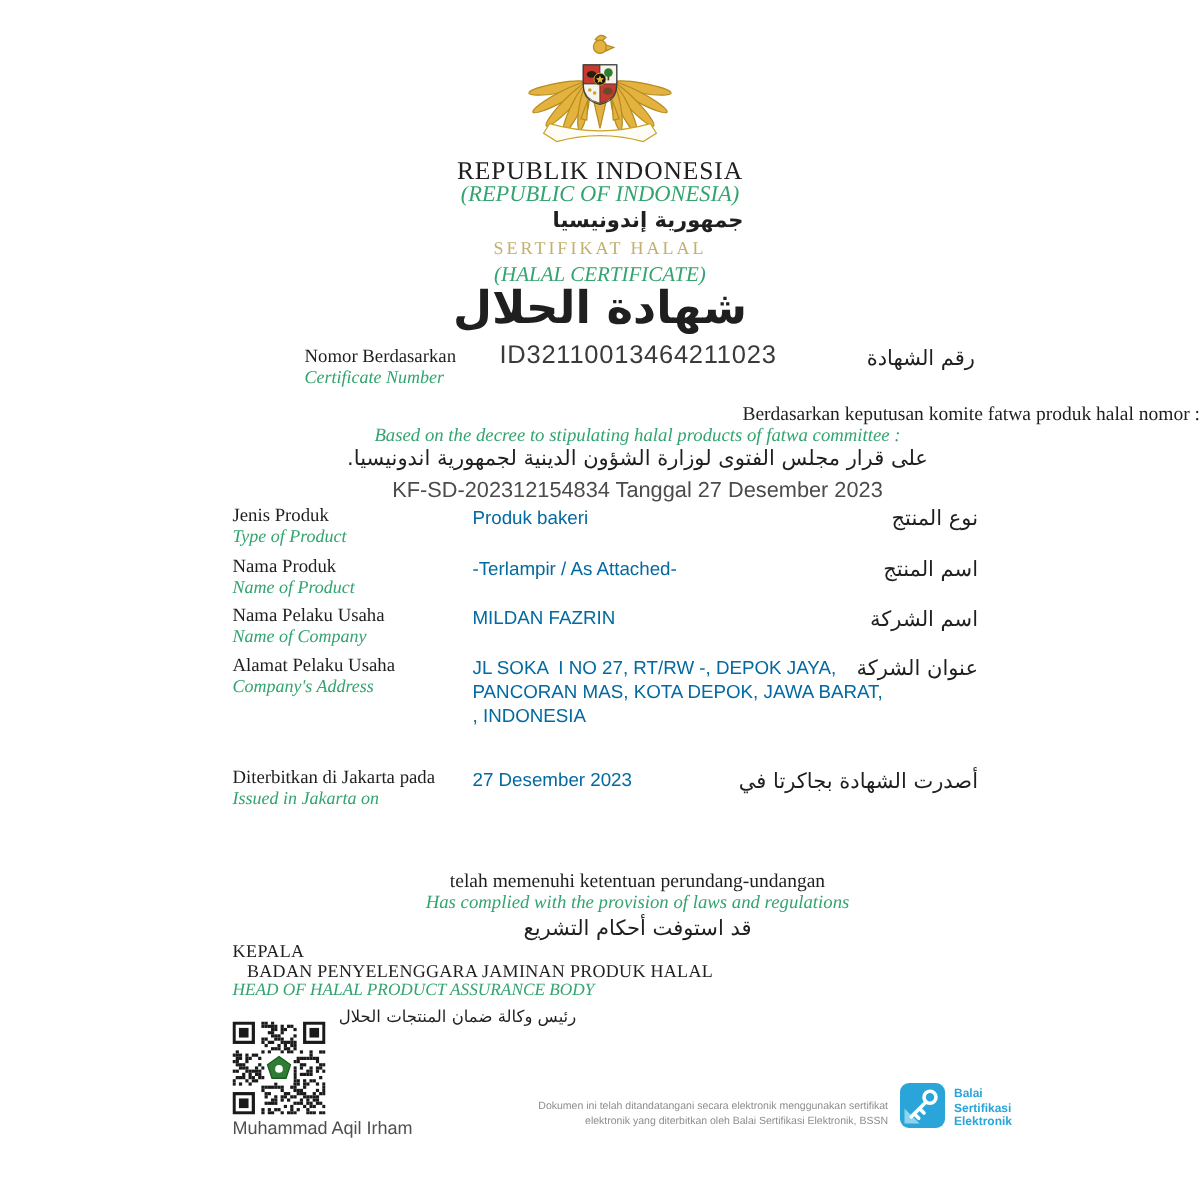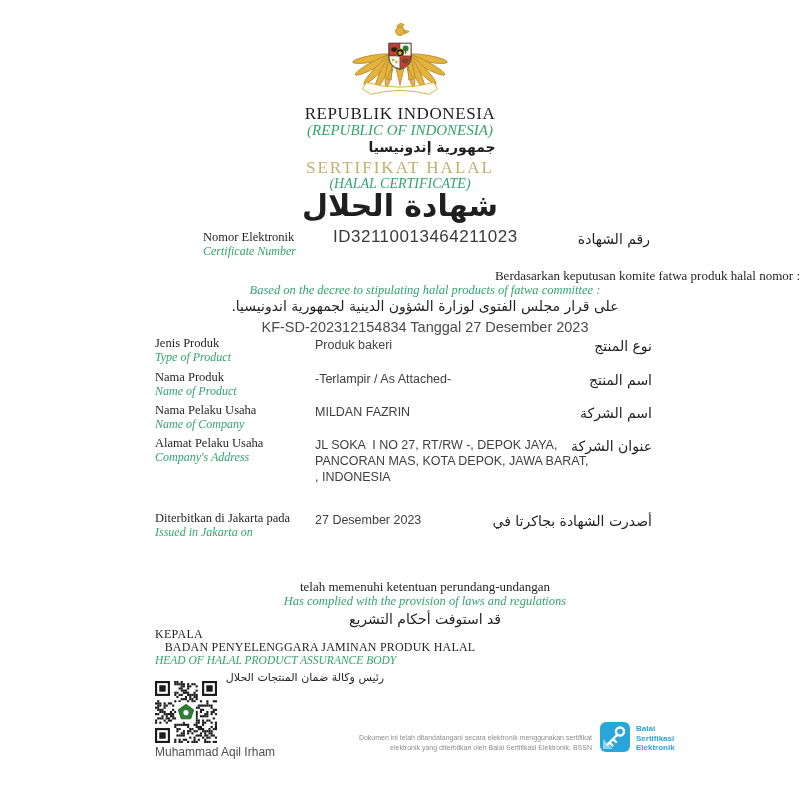--- a/index.html
+++ b/index.html
@@ -9,42 +9,42 @@
   .green{color:#33A46F;}
   .it{font-style:italic;}
   .sans{font-family:"Liberation Sans",sans-serif;}
   .ar{font-family:"DejaVu Sans",sans-serif;direction:rtl;}
 
   
   .emblem{top:20px;}
   .h-country{top:104px;font-size:17px;letter-spacing:.6px;}
   .h-country-en{top:122px;font-size:15px;}
   .h-country-ar{top:139px;font-size:14px;font-weight:700;padding-left:32px;}
-  .h-title{top:158px;font-size:17px;color:#C2B06E;letter-spacing:2px;}
+  .h-title{top:158px;font-size:12px;color:#C2B06E;letter-spacing:2px;}
   .h-title-en{top:176px;font-size:14px;}
   .h-title-ar{top:188px;font-size:30px;font-weight:700;}
 
   
   .cn-label{position:absolute;left:203px;top:230px;font-size:12.5px;line-height:14px;}
   .en-sub{font-size:12px;}
   .cn-value{position:absolute;left:333px;top:227px;font-size:17px;color:#3a3a3a;letter-spacing:.5px;}
   .cn-ar{position:absolute;right:150px;top:231px;font-size:14px;}
 
   
   .decree{position:absolute;left:50px;top:268px;width:750px;text-align:center;}
   .d1{font-size:13px;line-height:15px;text-align:right;}
   .d2{font-size:12.5px;line-height:14px;}
   .d3{font-size:14px;line-height:19px;margin-top:0;}
   .d4{font-size:14.5px;color:#4b4b4b;margin-top:3px;}
 
   
   .row{position:absolute;left:155px;right:148px;height:30px;}
   .lbl{font-size:12.5px;line-height:14px;}
   .val{position:absolute;left:160px;top:1px;width:280px;font-size:12.5px;line-height:16px;
-       color:#404040;white-space:pre-wrap;}
+       color:#0369a1;white-space:pre-wrap;}
   .arr{position:absolute;right:0;top:2px;font-size:14px;}
 
   
   .compliance{position:absolute;left:50px;top:579px;width:750px;text-align:center;}
   .c1{font-size:13px;line-height:15px;}
   .c2{font-size:12.5px;line-height:14px;}
   .c3{font-size:14px;line-height:20px;margin-top:1px;}
 
   
   .sig{position:absolute;left:155px;top:627px;width:330px;}
@@ -112,21 +112,21 @@
   </div>
 
   <div class="center h-country">REPUBLIK INDONESIA</div>
   <div class="center h-country-en green it">(REPUBLIC OF INDONESIA)</div>
   <div class="center h-country-ar ar">جمهورية إندونيسيا</div>
   <div class="center h-title">SERTIFIKAT HALAL</div>
   <div class="center h-title-en green it">(HALAL CERTIFICATE)</div>
   <div class="center h-title-ar ar">شهادة الحلال</div>
 
   <div class="cn-label">
-    <div>Nomor Elektronik</div>
+    <div>Nomor Berdasarkan</div>
     <div class="green it en-sub">Certificate Number</div>
   </div>
   <div class="cn-value sans">ID32110013464211023</div>
   <div class="cn-ar ar">رقم الشهادة</div>
 
   <div class="decree">
     <div class="d1">Berdasarkan keputusan komite fatwa produk halal nomor :</div>
     <div class="d2 green it">Based on the decree to stipulating halal products of fatwa committee :</div>
     <div class="d3 ar">على قرار مجلس الفتوى لوزارة الشؤون الدينية لجمهورية اندونيسيا.</div>
     <div class="d4 sans">KF-SD-202312154834 Tanggal 27 Desember 2023</div>

